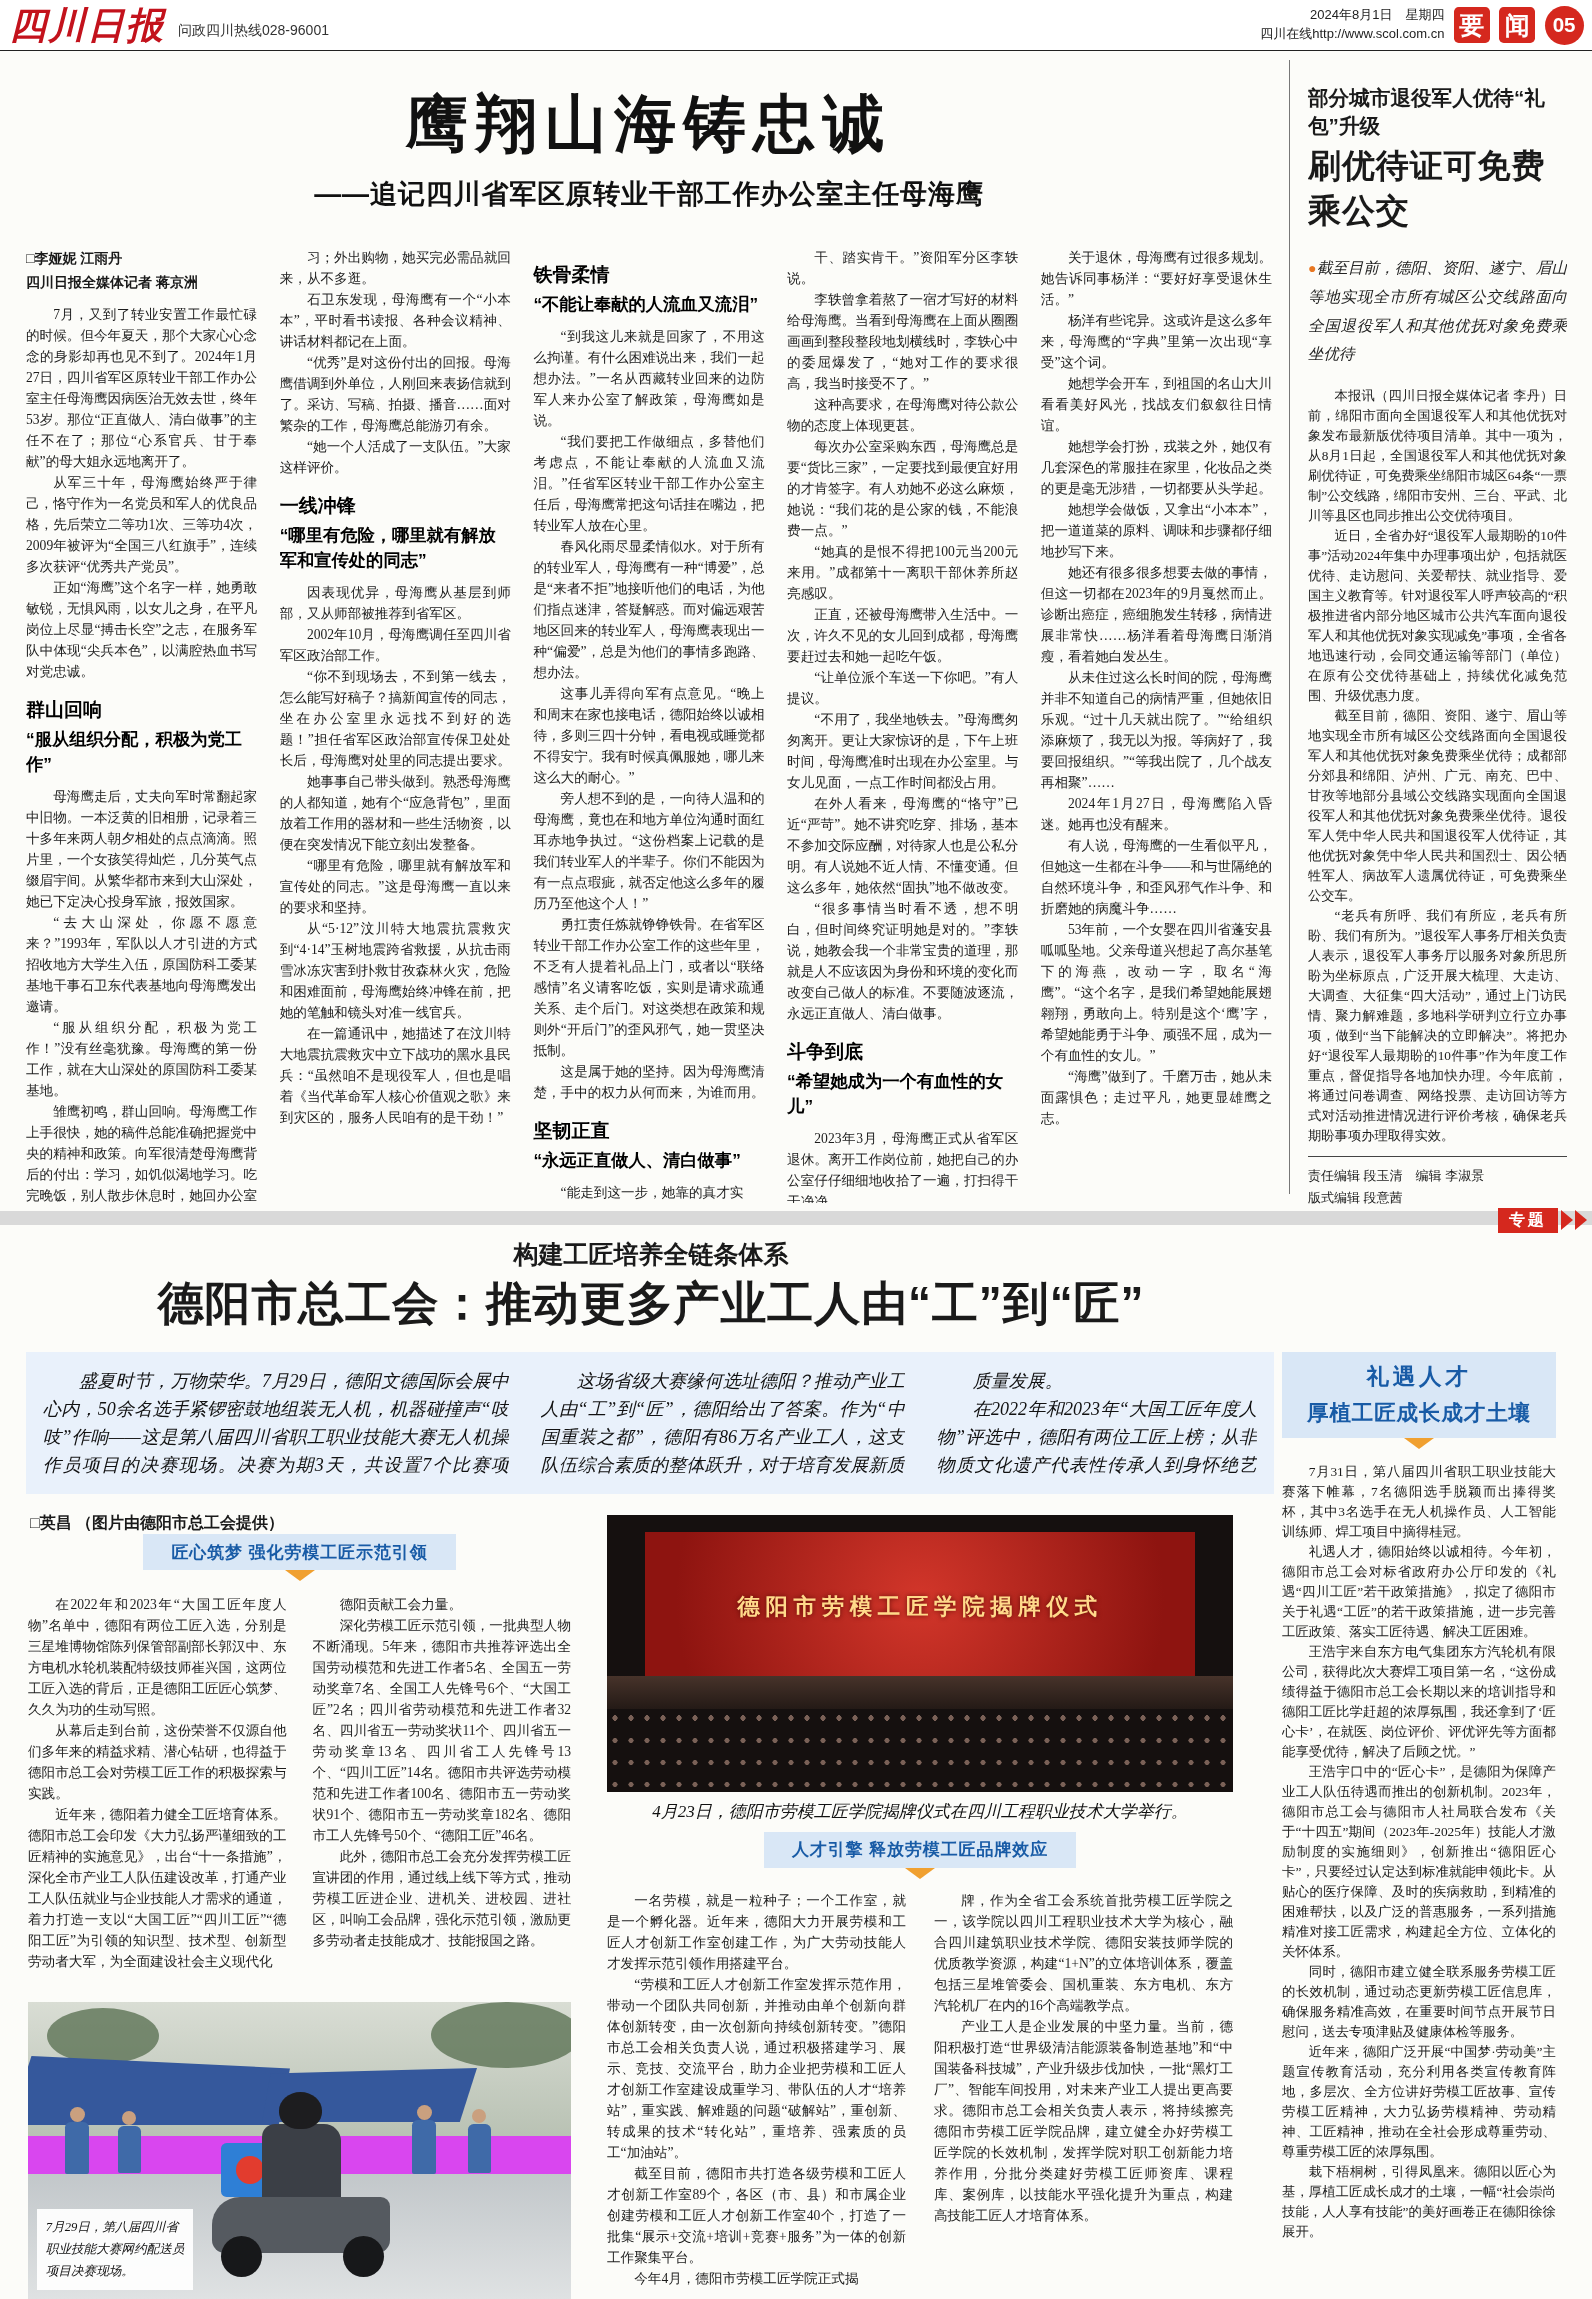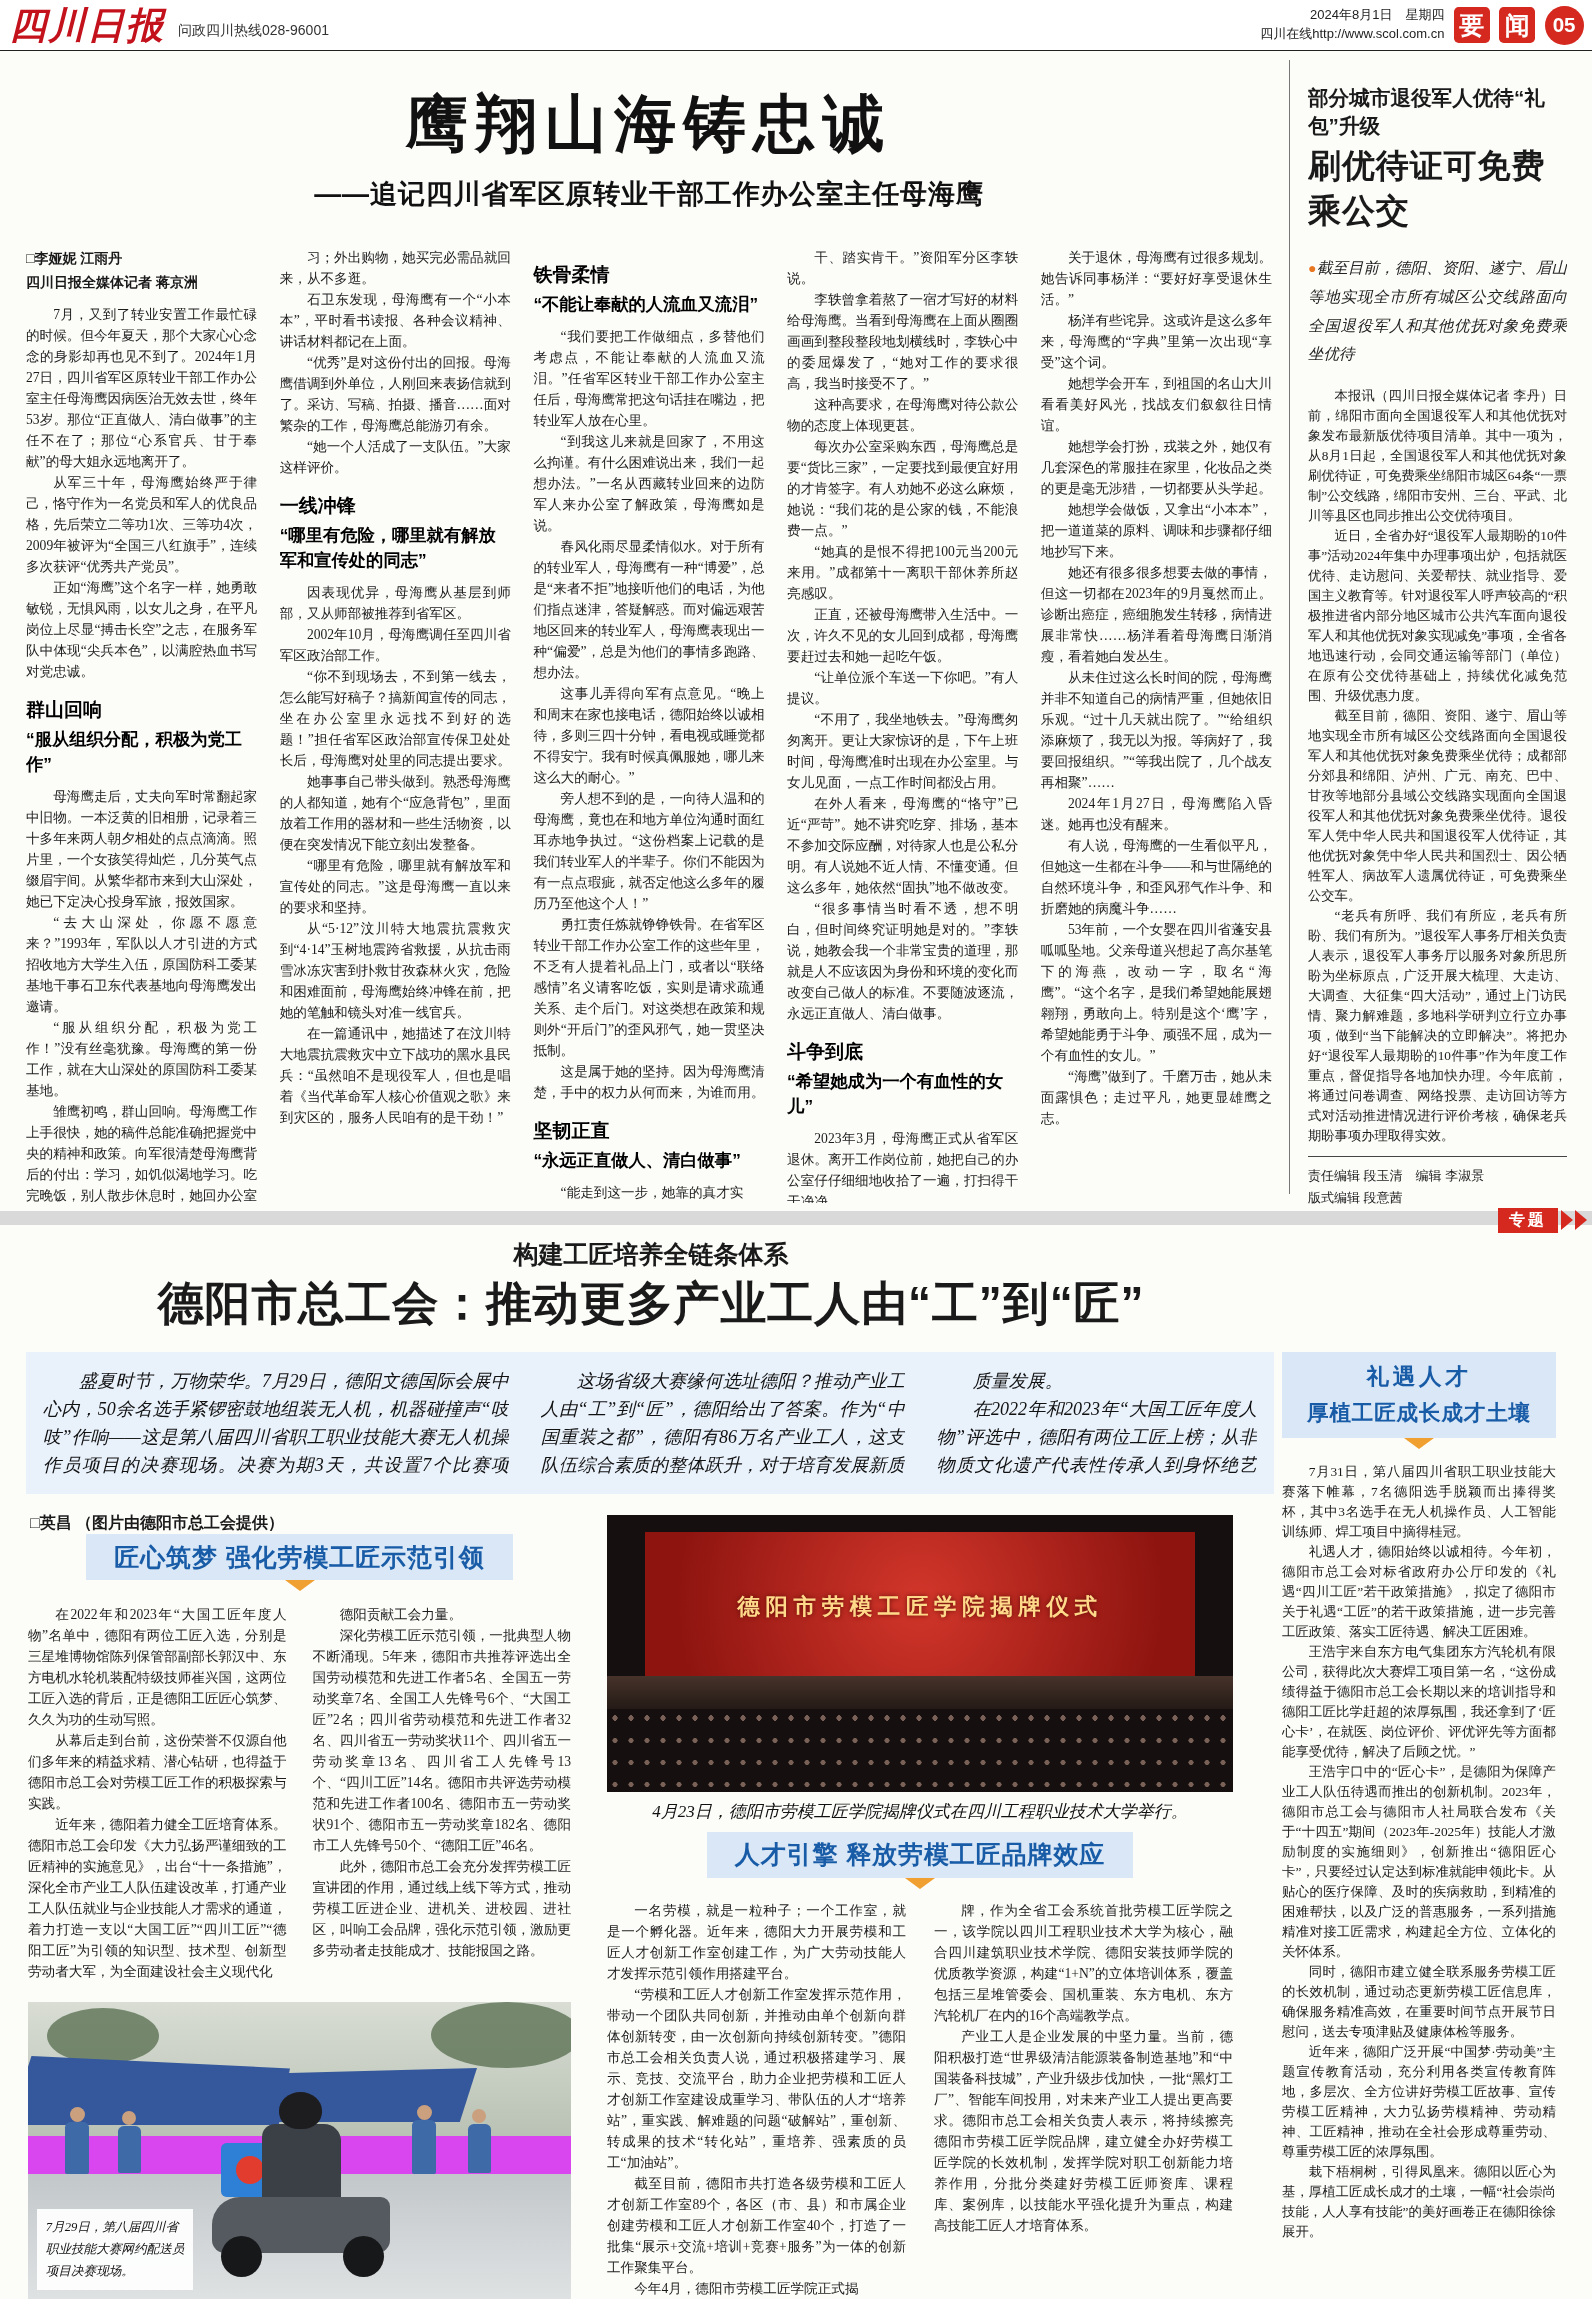--- a/index.html
+++ b/index.html
@@ -60,21 +60,21 @@
   .b-headline{position:absolute;top:41px;left:0;width:1302px;text-align:center;font-size:46px;font-weight:900;
             letter-spacing:0.9px;font-family:"Liberation Sans",sans-serif;}
   #intro{position:absolute;top:120px;left:26px;width:1248px;background:#e9f1fb;padding:15px 17px;box-sizing:border-box;
          display:flex;gap:32px;height:142px;overflow:hidden;}
   .intro-col{overflow:hidden;}
   .intro-col .blk-p{font-size:18px;line-height:28px;font-style:italic;text-indent:2em;color:#111;}
   .intro-col .blk-p + .blk-p{margin-top:0;}
   #b-byline{position:absolute;top:281px;left:30px;font-size:16px;font-weight:700;font-family:"Liberation Sans",sans-serif;}
 
   .subhead-wrap{text-align:center;}
-  .subhead-box{display:inline-block;background:#d9e7f6;color:#185ba6;font-size:25px;font-weight:800;
+  .subhead-box{display:inline-block;background:#d9e7f6;color:#185ba6;font-size:17px;font-weight:800;
                font-family:"Liberation Sans",sans-serif;padding:6.6px 28px;letter-spacing:0.9px;}
   .subhead-arrow{width:0;height:0;margin:0 auto;border-left:15px solid transparent;border-right:15px solid transparent;
                border-top:11.2px solid #f0a030;}
 
   
   #left-block{position:absolute;left:28px;top:302px;width:543px;}
   #left-cols{display:flex;gap:26px;height:410px;overflow:hidden;margin-top:13px;}
   #left-photo{position:absolute;left:28px;top:770px;width:543px;height:297px;overflow:hidden;background:#d946ef;}
   .lp-sky{position:absolute;top:0;left:0;width:100%;height:45%;background:linear-gradient(#d9ddd4,#b9c2b4);}
   .lp-tree{position:absolute;border-radius:50%;background:#5d7355;opacity:.8;}
@@ -171,22 +171,22 @@
             <p class="blk-p">她事事自己带头做到。熟悉母海鹰的人都知道，她有个“应急背包”，里面放着工作用的器材和一些生活物资，以便在突发情况下能立刻出发整备。</p>
             <p class="blk-p">“哪里有危险，哪里就有解放军和宣传处的同志。”这是母海鹰一直以来的要求和坚持。</p>
             <p class="blk-p">从“5·12”汶川特大地震抗震救灾到“4·14”玉树地震跨省救援，从抗击雨雪冰冻灾害到扑救甘孜森林火灾，危险和困难面前，母海鹰始终冲锋在前，把她的笔触和镜头对准一线官兵。</p>
             <p class="blk-p">在一篇通讯中，她描述了在汶川特大地震抗震救灾中立下战功的黑水县民兵：“虽然咱不是现役军人，但也是唱着《当代革命军人核心价值观之歌》来到灾区的，服务人民咱有的是干劲！”</p>
           </div>
         </div>
       <div class="col">
           <div>
             <div class="blk-h">铁骨柔情</div>
             <div class="blk-q">“不能让奉献的人流血又流泪”</div>
+            <p class="blk-p">“到我这儿来就是回家了，不用这么拘谨。有什么困难说出来，我们一起想办法。”一名从西藏转业回来的边防军人来办公室了解政策，母海鹰如是说。</p>
             <p class="blk-p">“我们要把工作做细点，多替他们考虑点，不能让奉献的人流血又流泪。”任省军区转业干部工作办公室主任后，母海鹰常把这句话挂在嘴边，把转业军人放在心里。</p>
-            <p class="blk-p">“到我这儿来就是回家了，不用这么拘谨。有什么困难说出来，我们一起想办法。”一名从西藏转业回来的边防军人来办公室了解政策，母海鹰如是说。</p>
             <p class="blk-p">春风化雨尽显柔情似水。对于所有的转业军人，母海鹰有一种“博爱”，总是“来者不拒”地接听他们的电话，为他们指点迷津，答疑解惑。而对偏远艰苦地区回来的转业军人，母海鹰表现出一种“偏爱”，总是为他们的事情多跑路、想办法。</p>
             <p class="blk-p">这事儿弄得向军有点意见。“晚上和周末在家也接电话，德阳始终以诚相待，多则三四十分钟，看电视或睡觉都不得安宁。我有时候真佩服她，哪儿来这么大的耐心。”</p>
             <p class="blk-p">旁人想不到的是，一向待人温和的母海鹰，竟也在和地方单位沟通时面红耳赤地争执过。“这份档案上记载的是我们转业军人的半辈子。你们不能因为有一点点瑕疵，就否定他这么多年的履历乃至他这个人！”</p>
             <p class="blk-p">勇扛责任炼就铮铮铁骨。在省军区转业干部工作办公室工作的这些年里，不乏有人提着礼品上门，或者以“联络感情”名义请客吃饭，实则是请求疏通关系、走个后门。对这类想在政策和规则外“开后门”的歪风邪气，她一贯坚决抵制。</p>
             <p class="blk-p">这是属于她的坚持。因为母海鹰清楚，手中的权力从何而来，为谁而用。</p>
             <div class="blk-h">坚韧正直</div>
             <div class="blk-q">“永远正直做人、清白做事”</div>
             <p class="blk-p">“能走到这一步，她靠的真才实</p>
           </div>
         </div>

